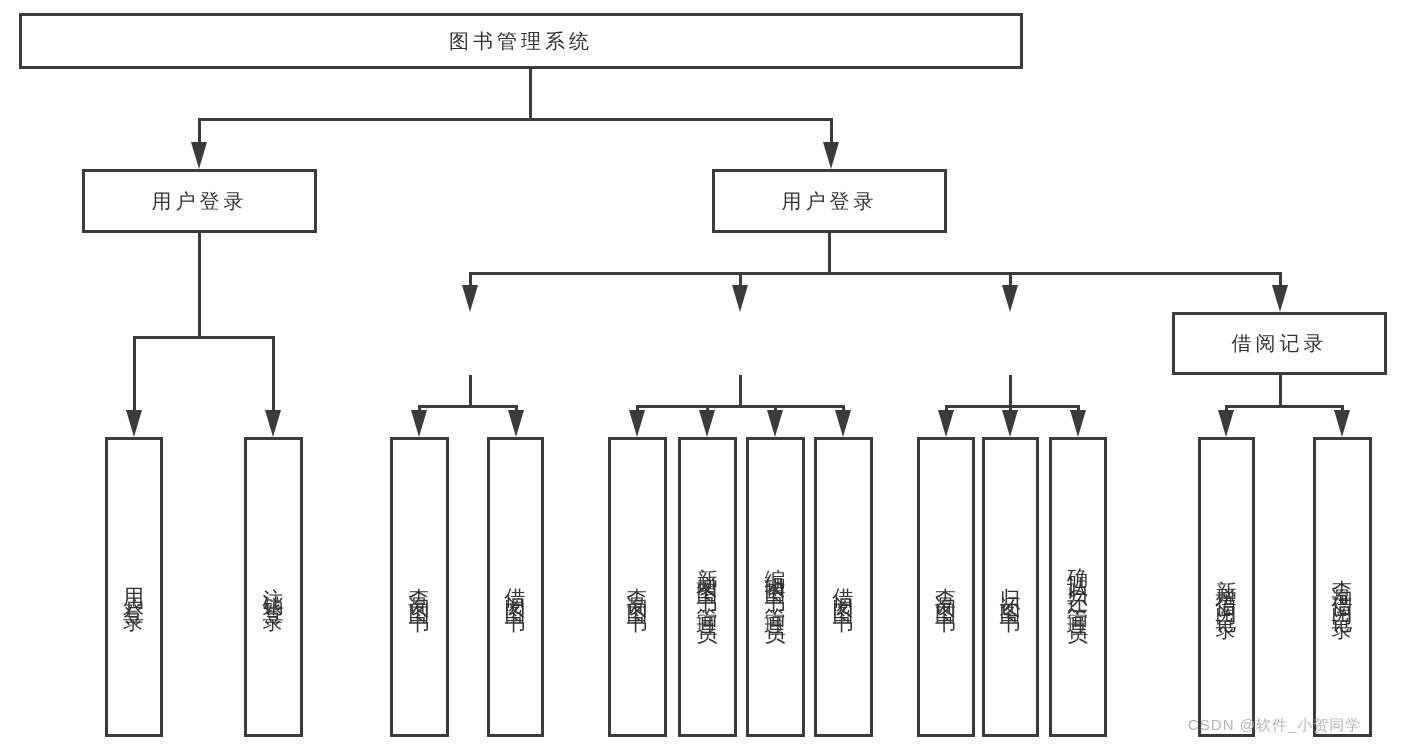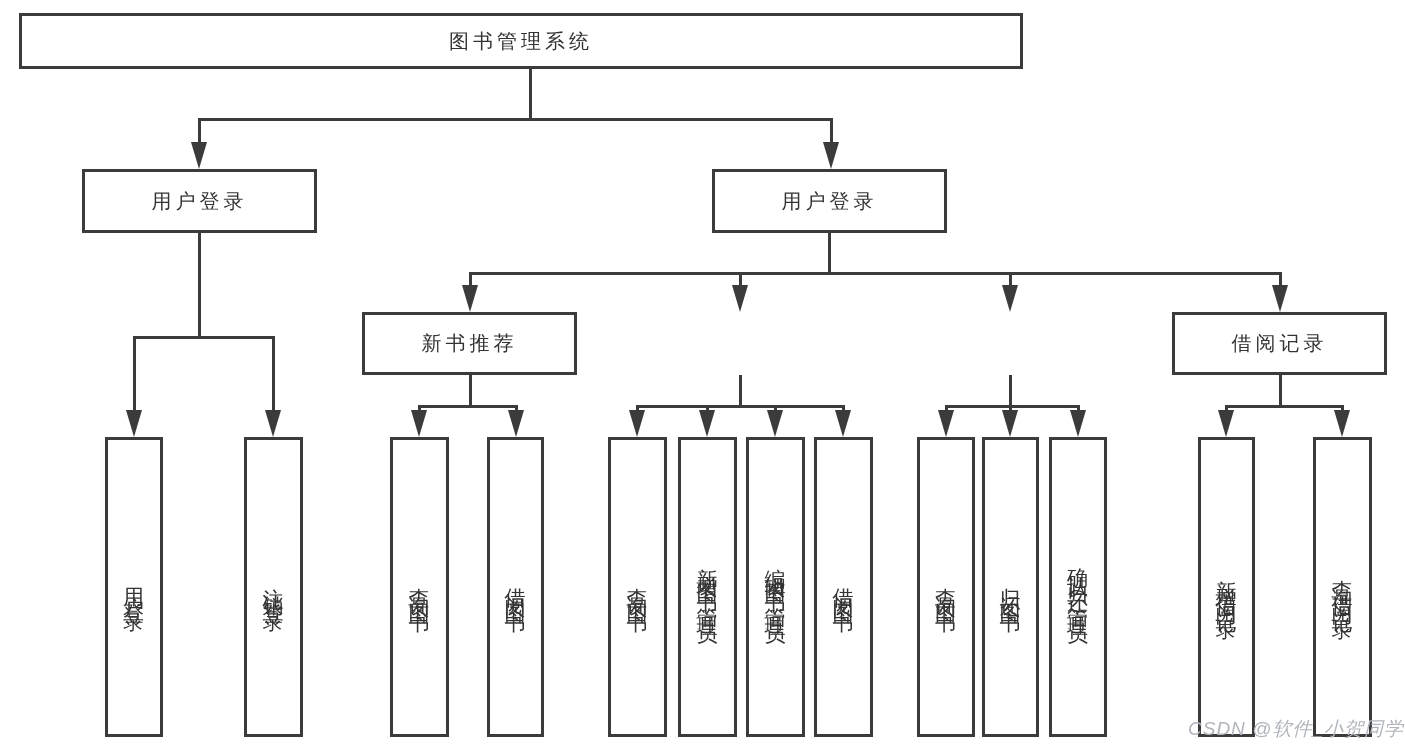--- a/index.html
+++ b/index.html
@@ -63,47 +63,43 @@
     height: 0;
     border-left: 8px solid transparent;
     border-right: 8px solid transparent;
     border-top: 27px solid var(--line);
     z-index: 1;
   }
   .watermark {
     position: absolute;
     left: 1188px;
     top: 716px;
-    font-size: 19px;
+    font-size: 15px;
     letter-spacing: 1px;
     color: var(--wm);
     white-space: nowrap;
     z-index: 3;
-    font-style: italic;
   }
 </style>
 </head>
 <body>
 
 <div id="canvas">
 
   <div class="box hbox" style="left:19px; top:13px; width:1004px; height:56px;">
     <span>图书管理系统</span>
   </div>
 
   <div class="box hbox" style="left:82px; top:169px; width:235px; height:64px;">
     <span>用户登录</span>
   </div>
   <div class="box hbox" style="left:712px; top:169px; width:235px; height:64px;">
     <span>用户登录</span>
   </div>
 
-  <div class="box hbox" style="left:362px; top:312px; width:215px; height:63px;">
-    <span>新书推荐</span>
-  </div>
   <div class="box hbox" style="left:1172px; top:312px; width:215px; height:63px;">
     <span>借阅记录</span>
   </div>
 
   <div class="box vbox" style="left:105px; top:437px; width:58px; height:300px;">
     <span class="vtext">用户登录</span>
   </div>
   <div class="box vbox" style="left:244px; top:437px; width:59px; height:300px;">
     <span class="vtext">注销登录</span>
   </div>

